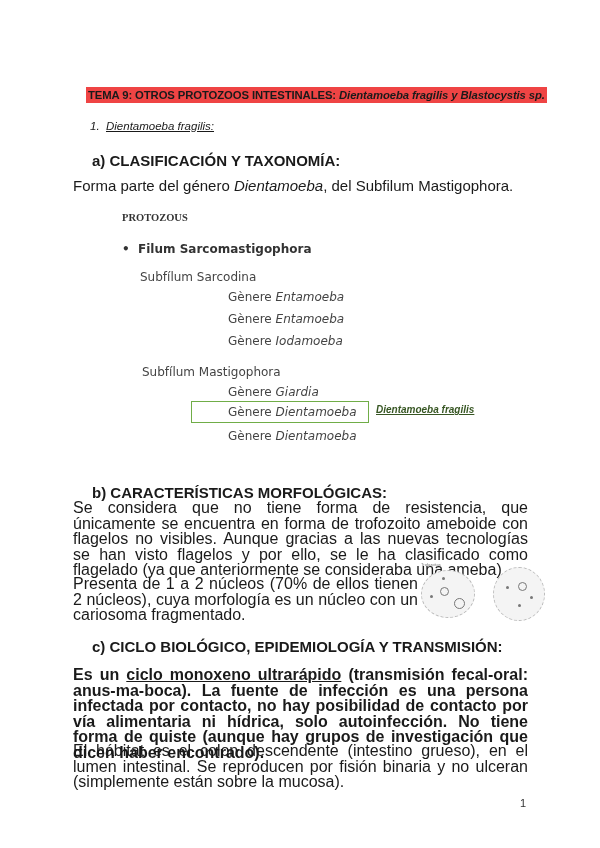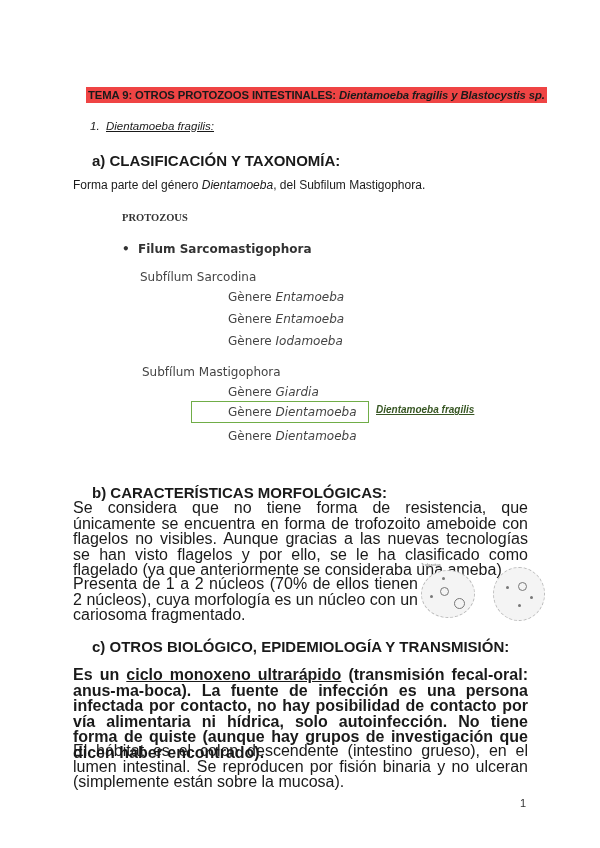--- a/index.html
+++ b/index.html
@@ -34,21 +34,21 @@
 
 <div class="abs title">
   <span>TEMA 9: OTROS PROTOZOOS INTESTINALES: </span><i>Dientamoeba fragilis y Blastocystis sp.</i>
 </div>
 
 <div class="abs sec1">
   <span>1.</span>&nbsp;&nbsp;<span class="lbl">Dientamoeba fragilis:</span>
 </div>
 
 <div class="abs subhead" style="left:92px; top:152px;">a)  CLASIFICACIÓN Y TAXONOMÍA:</div>
-<div class="abs para" style="left:73px; top:178px; font-size:12px; white-space:nowrap;">
+<div class="abs para" style="left:73px; top:178px; font-size:15px; white-space:nowrap;">
   <span>Forma parte del género </span><i>Dientamoeba</i><span>, del Subfilum Mastigophora.</span>
 </div>
 
 <div class="abs" style="left:110px; top:205px; width:390px; height:240px;">
   <div class="abs tax tax-head" style="left:12px; top:7px;">PROTOZOUS</div>
   <div class="abs tax tax-filum" style="left:12px; top:37px;">
     <span>•</span>&nbsp;&nbsp;<span>Filum Sarcomastigophora</span>
   </div>
   <div class="abs tax" style="left:30px; top:65px;">Subfílum Sarcodina</div>
   <div class="abs tax" style="left:118px; top:85px;"><span>Gènere </span><i>Entamoeba</i></div>
@@ -75,19 +75,19 @@
     <div class="dot" style="left:8px; top:24px;"></div>
   </div>
   <div class="abs cell" style="left:78px; top:5px; width:50px; height:52px;">
     <div class="nuc" style="left:24px; top:14px;"></div>
     <div class="dot" style="left:12px; top:18px;"></div>
     <div class="dot" style="left:36px; top:28px;"></div>
     <div class="dot" style="left:24px; top:36px;"></div>
   </div>
 </div>
 
-<div class="abs subhead" style="left:92px; top:638px;">c)  OTROS BIOLÓGICO, EPIDEMIOLOGÍA Y TRANSMISIÓN:</div>
+<div class="abs subhead" style="left:92px; top:638px;">c)  CICLO BIOLÓGICO, EPIDEMIOLOGÍA Y TRANSMISIÓN:</div>
 <div class="abs para" style="left:73px; top:667px; width:455px;font-weight:bold;">
   <span>Es un </span><b style="text-decoration:underline;">ciclo monoxeno ultrarápido</b><span> (transmisión fecal-oral: anus-ma-boca). La fuente de infección es una persona infectada por contacto, no hay posibilidad de contacto por vía alimentaria ni hídrica, solo autoinfección. No tiene forma de quiste (aunque hay grupos de investigación que dicen haber encontrado).</span>
 </div>
 <div class="abs para" style="left:73px; top:743px; width:455px;">El hábitat es el colon descendente (intestino grueso), en el lumen intestinal. Se reproducen por fisión binaria y no ulceran (simplemente están sobre la mucosa).</div>
 
 <div class="abs pagenum">1</div>
 
 </body></html>

